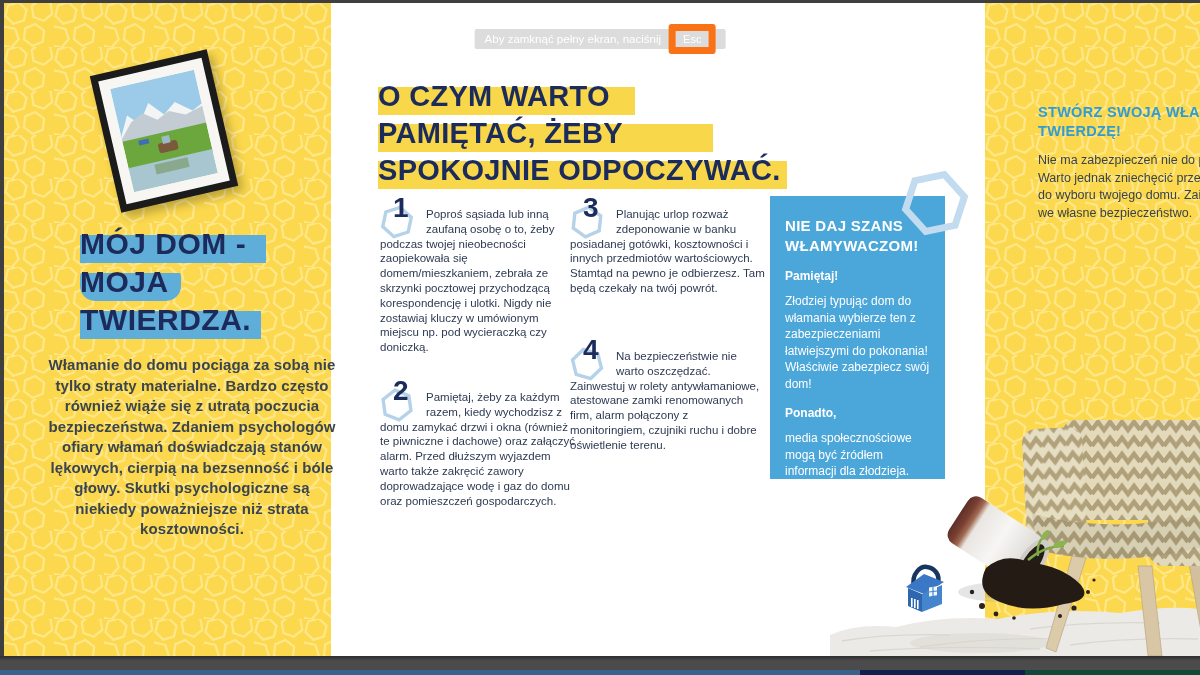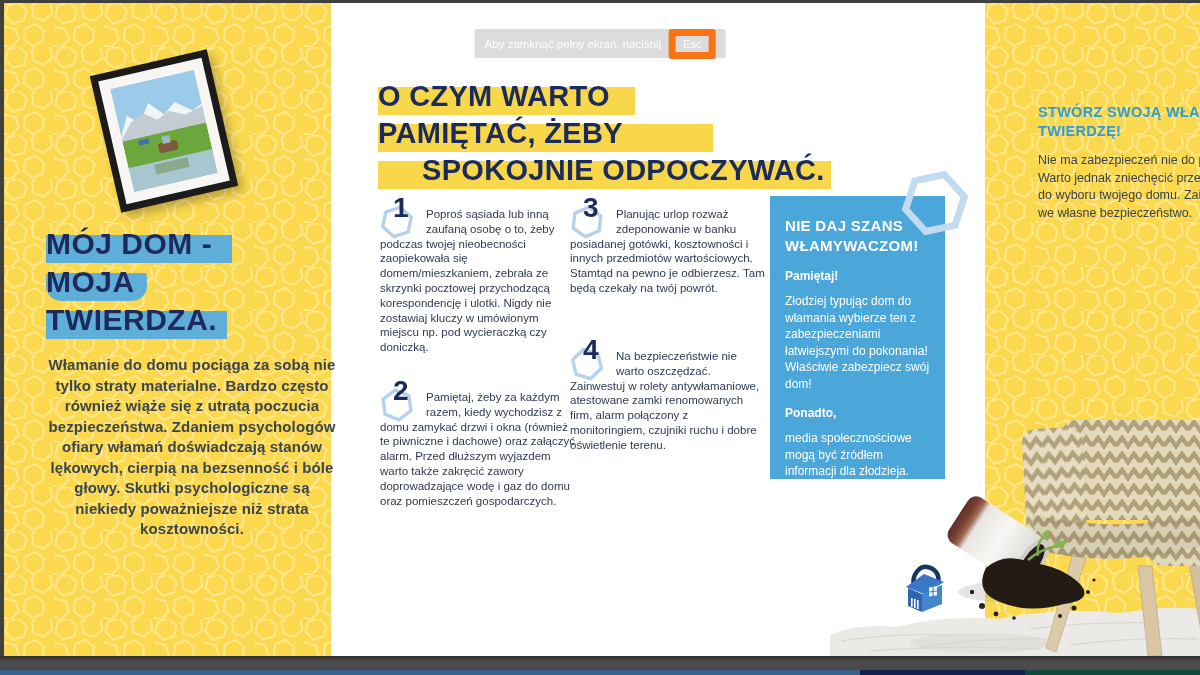--- a/index.html
+++ b/index.html
@@ -13,55 +13,55 @@
 
   
   .panel{position:absolute;top:3px;height:653px;}
   .panel-left{left:4px;width:327px;}
   .panel-center{left:331px;width:654px;background:#ffffff;}
   .panel-right{left:985px;width:215px;}
   .hexbg{position:absolute;inset:0;width:100%;height:100%;display:block;}
 
   
   .toast{
-    position:absolute;left:50%;transform:translateX(-50%);top:29px;height:29px;
+    position:absolute;left:50%;transform:translateX(-50%);top:29px;height:20px;
     background:#dcdcdc;border-radius:2px;display:flex;align-items:center;
     padding:0 10px;color:#ffffff;font-size:11.5px;white-space:nowrap;z-index:30;
   }
   .esc-key{
     display:inline-block;margin-left:8px;padding:2px 7px;border:7px solid #f97316;
     border-radius:3px;font-size:11px;color:#ffffff;
   }
 
   
   .photo-frame{
     position:absolute;left:100px;top:58px;width:106px;height:126px;
     background:#1b1b1b;padding:7px;transform:rotate(-13deg);
     box-shadow:4px 6px 10px rgba(0,0,0,0.25);z-index:5;
   }
   .photo-mat{background:#f7f6f2;width:100%;height:100%;box-sizing:border-box;padding:10px;}
   .photo-mat svg{display:block;width:100%;height:100%;}
   .left-title{position:absolute;left:42px;top:222px;z-index:6;font-weight:800;color:#1c2b5b;
     font-size:30px;line-height:38px;letter-spacing:0.5px;}
   .left-title span{display:block;width:max-content;
-    background:linear-gradient(to bottom,rgba(0,0,0,0) 26%,#5faed9 26%);}
+    background:linear-gradient(to bottom,rgba(0,0,0,0) 26%,#5faed9 26%);margin-left:34px;}
   .left-title .tl1{padding-right:20px;}
   .left-title .tl2{padding-right:12px;border-radius:15px;}
   .left-title .tl3{padding-right:10px;}
   .left-body{position:absolute;left:42px;top:352px;width:292px;z-index:6;
     font-size:15px;line-height:20.5px;font-weight:700;color:#3b454e;letter-spacing:0.1px;text-align:center;}
 
   
   .main-title{position:absolute;left:378px;top:78px;z-index:6;font-weight:800;color:#1b2b5b;
     font-size:29px;line-height:37px;letter-spacing:0.3px;}
   .main-title span{display:block;width:max-content;
     background:linear-gradient(to bottom,rgba(0,0,0,0) 24%,#f9d74b 24%);}
   .main-title .ml1{padding-right:25px;}
   .main-title .ml2{padding-right:90px;}
-  .main-title .ml3{padding-right:6px;padding-left:44px;}
+  .main-title .ml3{padding-right:6px;}
 
   
   .tip{position:absolute;font-size:11.5px;line-height:14.8px;color:#2e3a52;z-index:6;}
   .tip1{left:380px;top:207px;width:182px;}
   .tip2{left:380px;top:390px;width:196px;}
   .tip3{left:570px;top:207px;width:196px;}
   .tip4{left:570px;top:349px;width:196px;}
   .tipnum{float:left;width:46px;height:28px;position:relative;}
   .tipnum svg{position:absolute;left:0;top:-2px;overflow:visible;}
   .tipnum .num{position:absolute;left:13px;top:-6px;font-size:28px;font-weight:800;color:#1b2b5b;}

